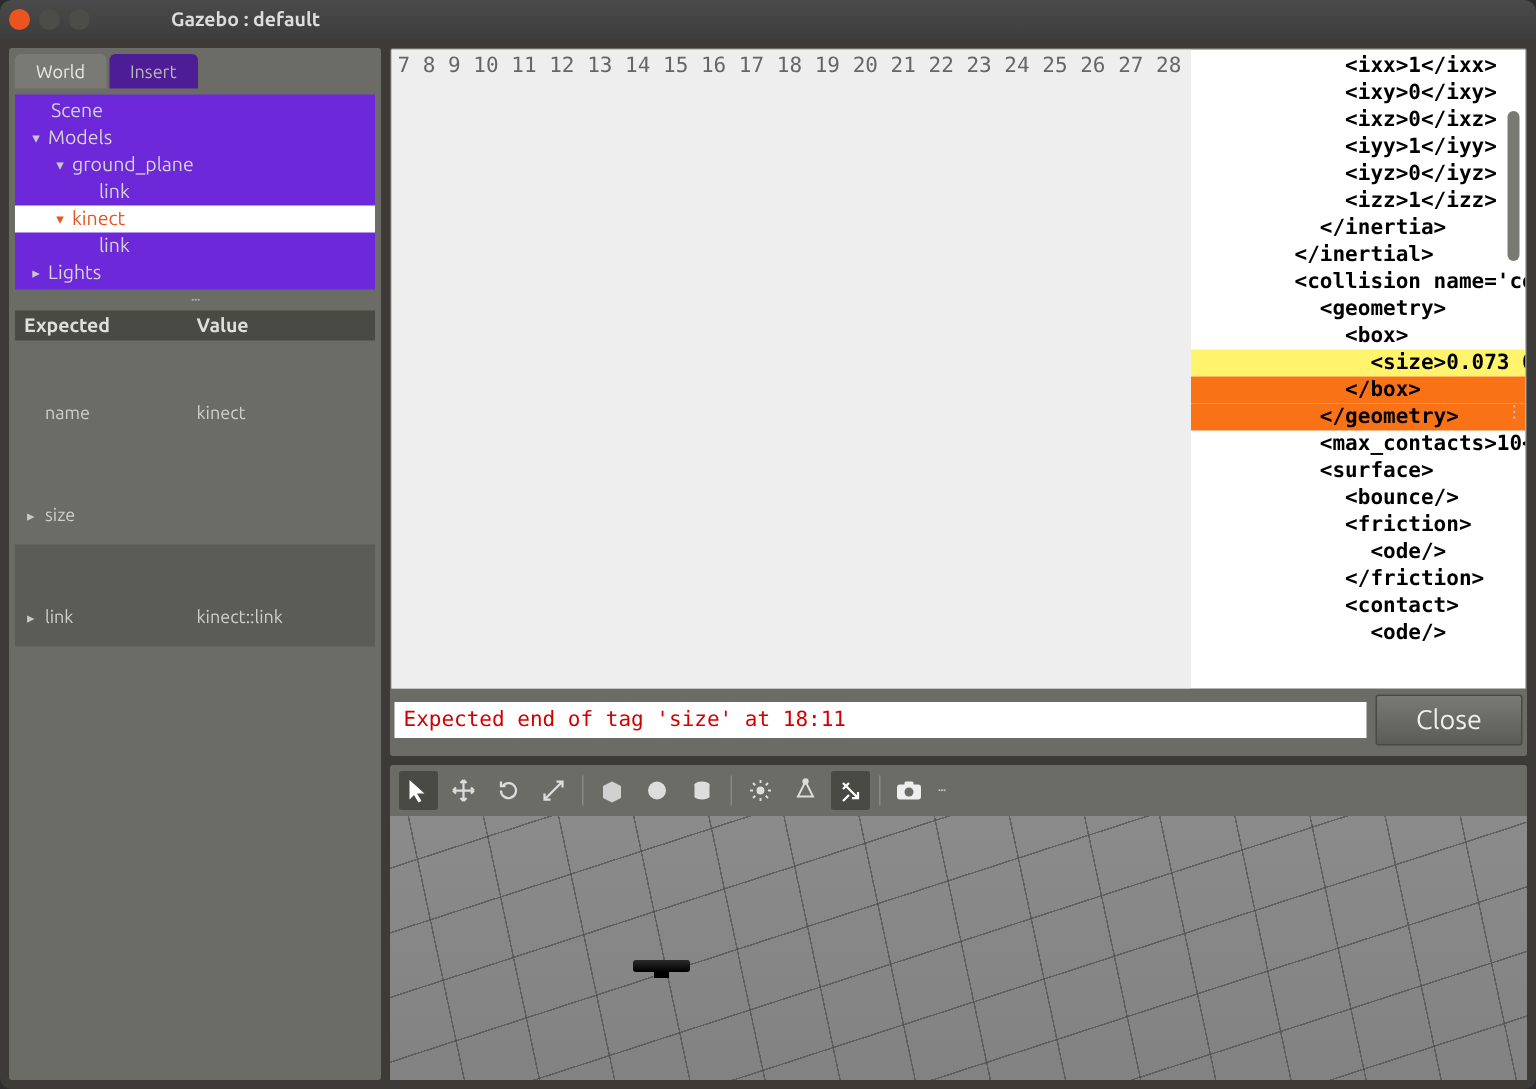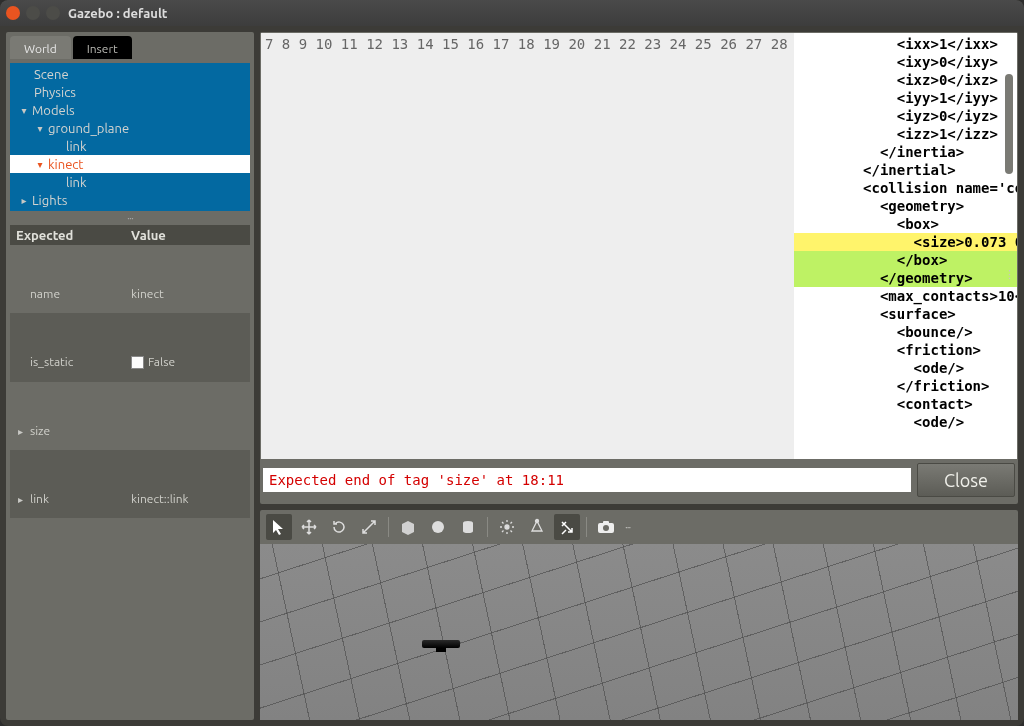--- a/index.html
+++ b/index.html
@@ -1,41 +1,41 @@
 <!DOCTYPE html>
 <html><head>
 <meta charset="utf-8">
 <style>
 * { margin: 0; padding: 0; box-sizing: border-box; }
 body { font-family: "Ubuntu", "DejaVu Sans", sans-serif; background: #2d2d2d; width: 1024px; height: 726px; overflow: hidden; }
 
 
-.titlebar { background: linear-gradient(#4a4a4a, #3d3d3d); height: 26px; display: flex; align-items: center; padding: 0 6px; border-top-left-radius: 8px; border-top-right-radius: 8px; position: relative; }
+.titlebar { background: linear-gradient(#4a4a4a, #3d3d3d); height: 26px; display: flex; align-items: center; padding: 0 6px; border-top-left-radius: 8px; border-top-right-radius: 8px; position: relative; gap: 46px; }
 .titlebar .buttons { display: flex; gap: 6px; }
 .win-btn { width: 14px; height: 14px; border-radius: 50%; display: flex; align-items: center; justify-content: center; }
 .win-close { background: #e95420; }
 .win-min { background: #4c4c48; }
 .win-max { background: #4c4c48; }
 .titlebar .title { color: #dcdcdc; font-size: 13px; font-weight: bold; margin-left: 8px; }
 
 
 .window { width: 1024px; height: 726px; background: #3c3b37; border-radius: 8px; overflow: hidden; display: flex; flex-direction: column; }
 .content { flex: 1; display: flex; padding: 6px; gap: 6px; }
 
 
 .left-panel { width: 248px; background: #6c6c66; display: flex; flex-direction: column; gap: 4px; padding: 4px; border-radius: 2px; }
 
 
 .tabs { display: flex; gap: 2px; }
 .tab { padding: 6px 14px 4px 14px; font-size: 12px; border-top-left-radius: 4px; border-top-right-radius: 4px; cursor: pointer; }
 .tab.active { background: #7a7a74; color: #e8e8e8; }
-.tab.inactive { background: #000000; color: #b8b8b2; }
-
-
-.tree { background: #0369a1; font-size: 13px; padding: 2px 0; }
+.tab.inactive { background: #4c1d95; color: #b8b8b2; }
+
+
+.tree { background: #6d28d9; font-size: 13px; padding: 2px 0; }
 .tree-item { padding: 2px 4px 2px 8px; color: #d4d4d0; display: flex; align-items: center; cursor: pointer; }
 .tree-item.indent1 { padding-left: 24px; }
 .tree-item.indent3 { padding-left: 56px; }
 .tree-item.selected { background: #ffffff; color: #e95420; }
 .tree-arrow { display: inline-block; width: 12px; text-align: center; font-size: 10px; margin-right: 2px; color: #c8c8c4; }
 
 
 .splitter { height: 6px; background: #6c6c66; display: flex; justify-content: center; align-items: center; cursor: ns-resize; }
 .splitter::before { content: "···"; color: #aaa; letter-spacing: -1px; font-size: 12px; line-height: 0; }
 
@@ -53,21 +53,21 @@
 .checkbox { display: inline-block; width: 13px; height: 13px; background: #fdfdfd; border: 1px solid #888; vertical-align: middle; margin-right: 4px; }
 
 
 .right-panel { flex: 1; display: flex; flex-direction: column; gap: 6px; position: relative; }
 .code-area { flex: 1; background: #6c6c66; display: flex; flex-direction: column; border-radius: 2px; padding: 1px; position: relative; }
 .code-scroll { flex: 1; background: #ffffff; display: flex; overflow: hidden; }
 .gutter { background: #eeeeee; color: #666; font-family: "DejaVu Sans Mono", monospace; font-size: 14px; text-align: right; padding: 2px 6px 2px 4px; line-height: 18px; user-select: none; }
 .code { flex: 1; font-family: "DejaVu Sans Mono", monospace; font-size: 14px; line-height: 18px; color: #000; padding: 2px 0; white-space: pre; overflow: hidden; font-weight: bold; }
 .code-line { height: 18px; padding-left: 2px; }
 .hl-yellow { background: #fff46b; }
-.hl-red { background: #bef264; }
+.hl-red { background: #f97316; }
 .vscroll { position: absolute; right: 2px; top: 2px; width: 14px; bottom: 60px; background: transparent; }
 .vscroll-thumb { width: 8px; margin: 0 auto; background: #7a7a74; height: 100px; margin-top: 40px; border-radius: 4px; }
 .ellipsis-handle { position: absolute; font-size: 11px; color: #c8c8c4; letter-spacing: -1px; }
 
 
 .error-bar { display: flex; align-items: center; gap: 6px; padding: 4px 2px 6px 2px; }
 .error-text { flex: 1; background: #ffffff; padding: 4px 6px; font-family: "DejaVu Sans Mono", monospace; font-size: 14px; color: #d40000; }
 .close-btn { background: linear-gradient(#7a7a74,#5c5c56); color: #f0f0ea; padding: 6px 26px; font-size: 18px; cursor: pointer; border: 1px solid #4a4a44; border-radius: 2px; text-align: center; }
 
 
@@ -107,23 +107,20 @@
     <div class="left-panel">
       <div class="tabs">
         <div class="tab active">World</div>
         <div class="tab inactive">Insert</div>
       </div>
 
       <div class="tree">
         <div class="tree-item indent1">
             <span>Scene</span>
           </div>
-        <div class="tree-item indent1">
-            <span>Physics</span>
-          </div>
         <div class="tree-item">
             <span class="tree-arrow">▾</span>
             <span>Models</span>
           </div>
         <div class="tree-item indent1">
             <span class="tree-arrow">▾</span>
             <span>ground_plane</span>
           </div>
         <div class="tree-item indent3">
             <span>link</span>
@@ -144,24 +141,20 @@
       <div class="splitter"></div>
 
       <div>
         <div class="prop-header">
           <div class="col-prop">Expected</div>
           <div class="col-val">Value</div>
         </div>
         <div class="prop-row">
           <div class="label">name</div>
           <div class="value">kinect</div>
-        </div>
-        <div class="prop-row alt">
-          <div class="label">is_static</div>
-          <div class="value"><span class="checkbox"></span><span>False</span></div>
         </div>
         <div class="prop-row">
           <div class="label" style="padding-left:8px"><span class="prop-arrow">▸</span><span>size</span></div>
           <div class="value"></div>
         </div>
         <div class="prop-row alt">
           <div class="label" style="padding-left:8px"><span class="prop-arrow">▸</span><span>link</span></div>
           <div class="value">kinect::link</div>
         </div>
       </div>

